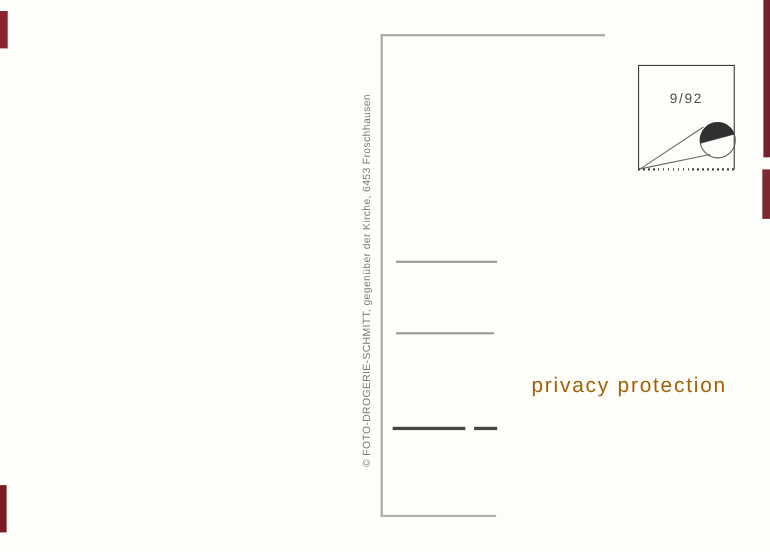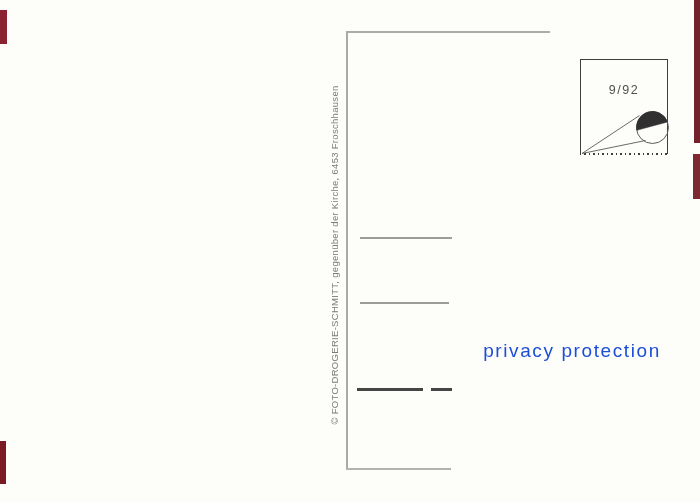--- a/index.html
+++ b/index.html
@@ -59,21 +59,21 @@
     font-size: 12.5px; letter-spacing: 1.5px;
     color: #4f4f4f;
   }
   .curl-svg { position: absolute; left: 0; top: 0; }
 
   
   .watermark {
     position: absolute; left: 572px; top: 344px;
     transform: translateX(-50%);
     text-align: left;
-    color: #1d4ed8;
+    color: #a16207;
     font-size: 19px; letter-spacing: 1.6px;
     line-height: 13.5px;
     white-space: nowrap;
   }
 </style>
 </head>
 <body>
 
 <div class="scene">
 

